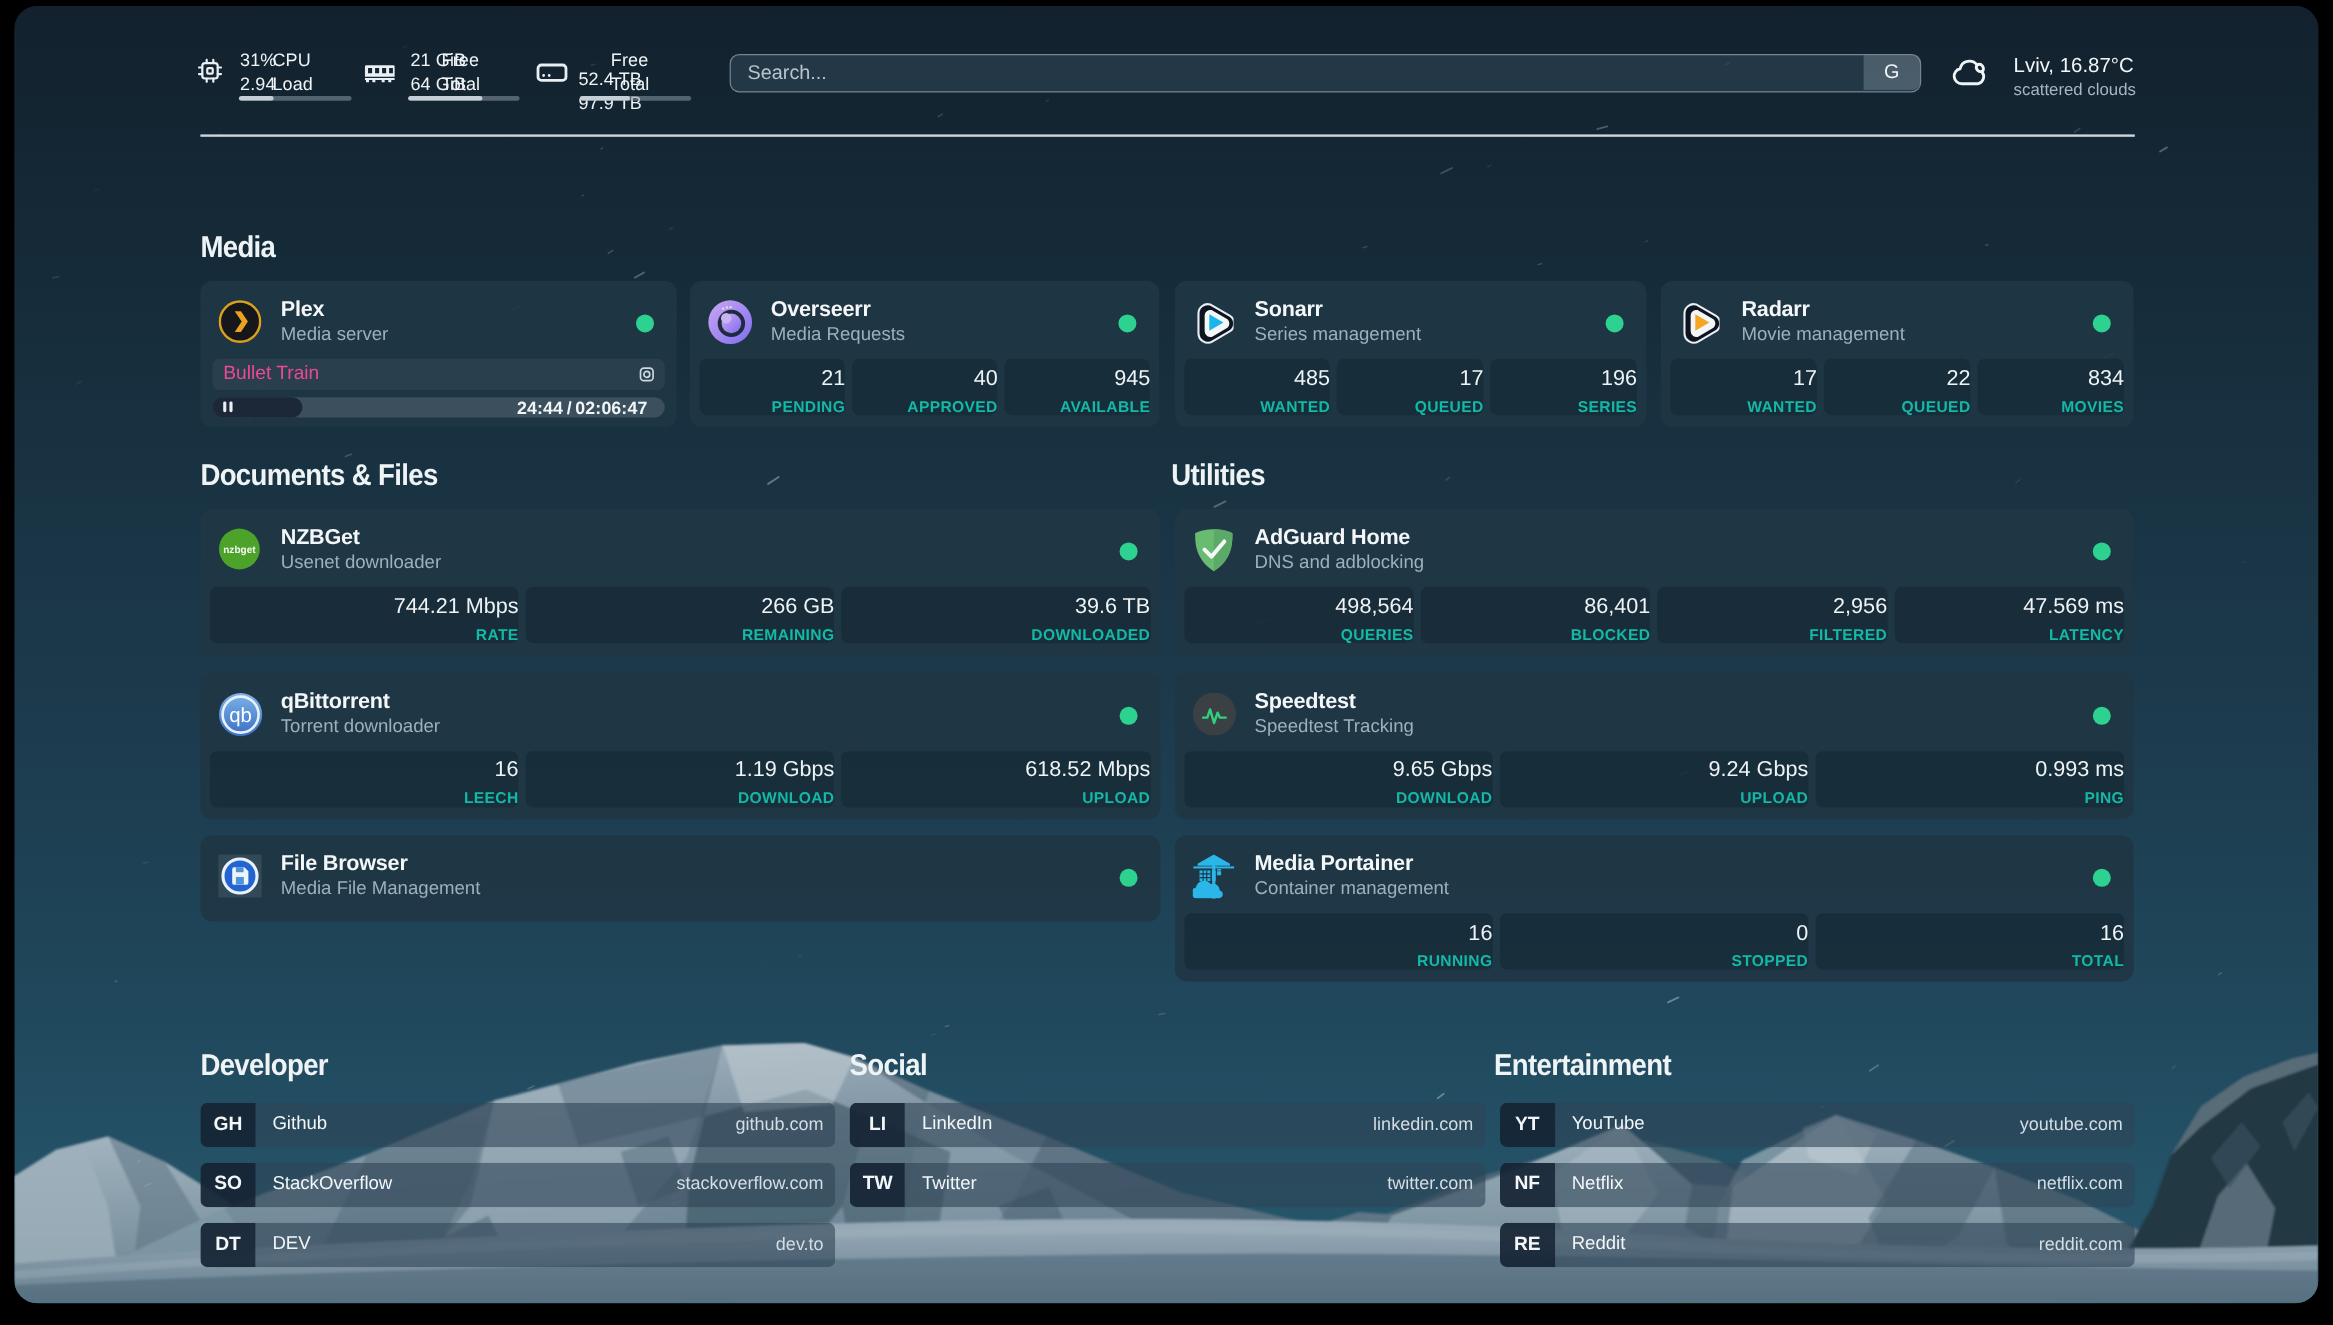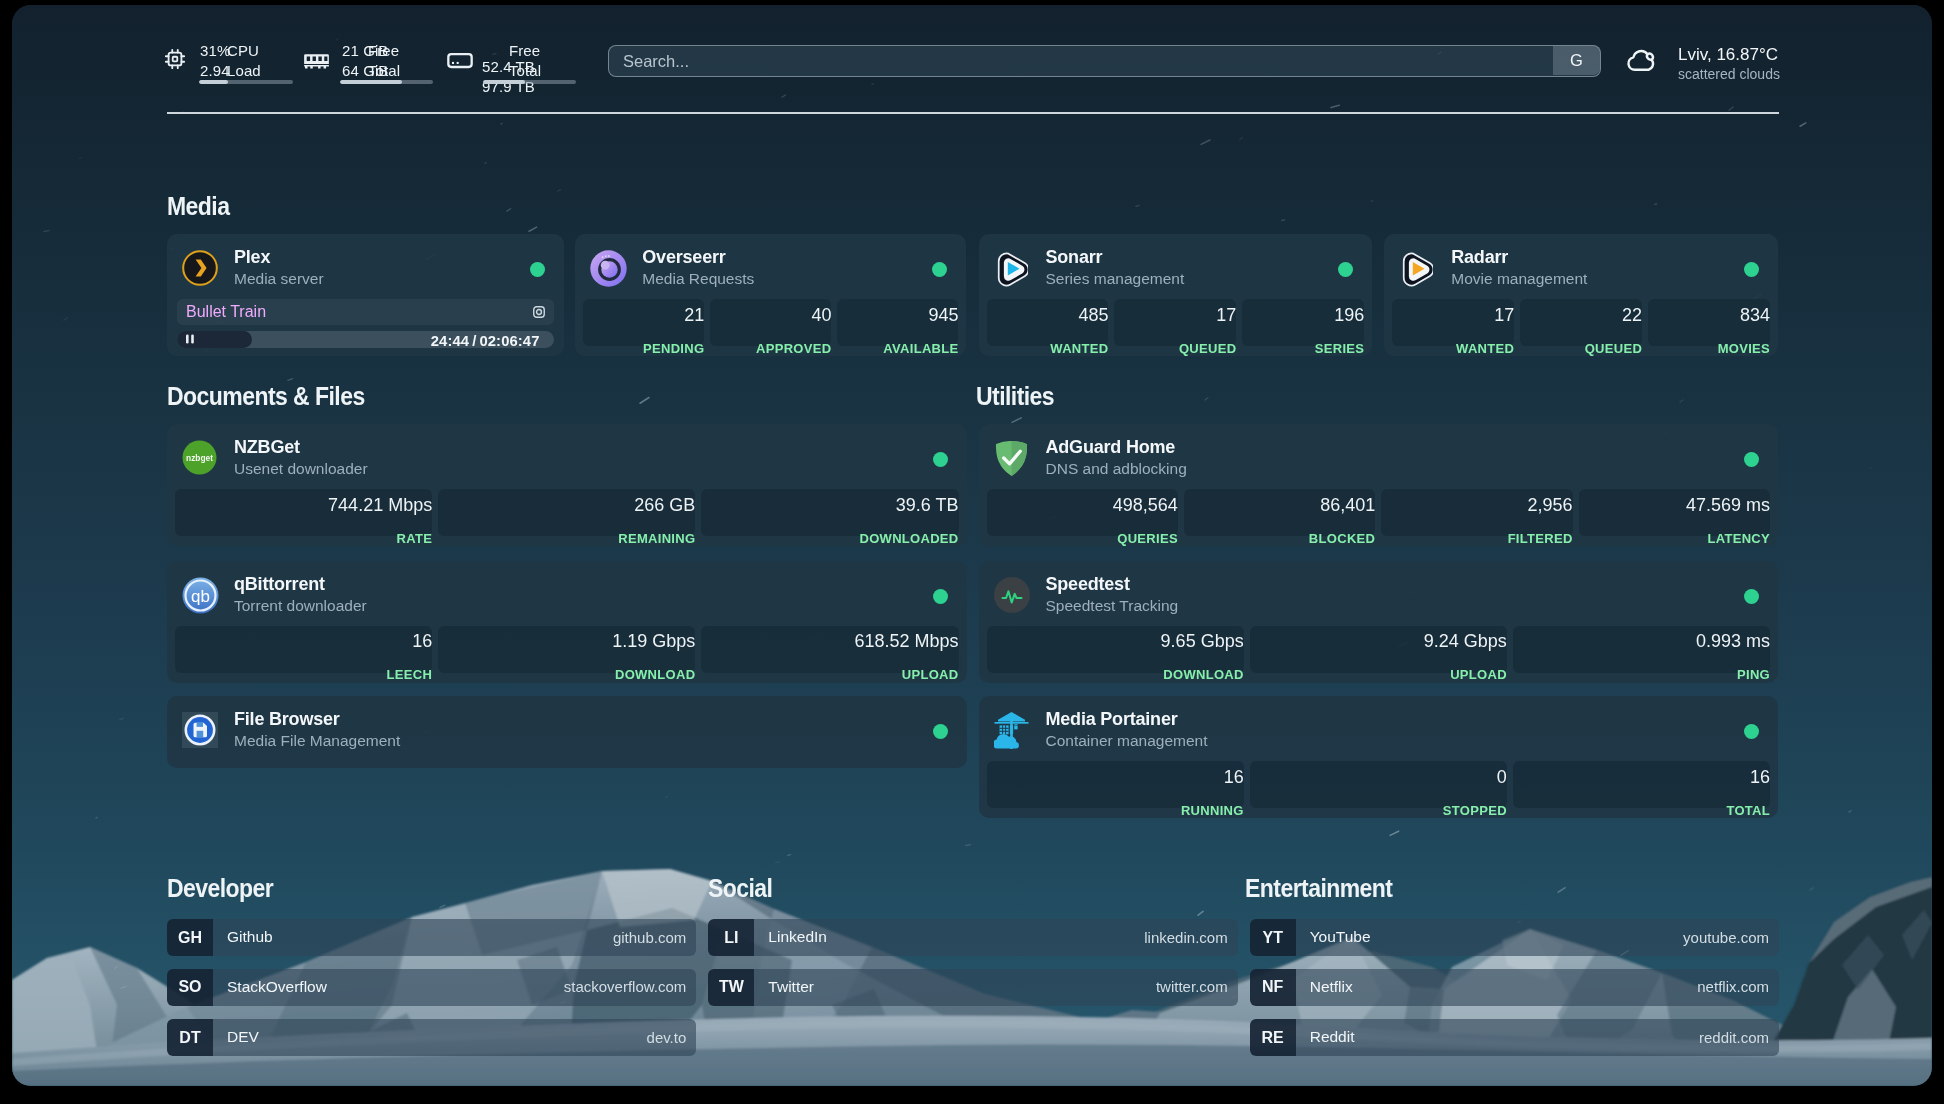--- a/index.html
+++ b/index.html
@@ -19,23 +19,23 @@
 .divider{position:absolute;left:155px;top:107px;width:1612px;height:2px;background:#cdd6dc}
 .h{position:absolute;font-size:25px;font-weight:bold;color:#eef3f6;letter-spacing:-0.6px;transform:scaleX(0.92);transform-origin:0 0}
 .card{position:absolute;background:rgba(32,54,68,0.92);border-radius:10px}
 .aicon{position:absolute;left:15px;top:16px;width:37px;height:37px}
 .ct{position:absolute;left:67px;top:13px;font-size:18px;font-weight:bold;color:#f4f7f9;letter-spacing:-0.2px}
 .cd{position:absolute;left:67px;top:36px;font-size:15.5px;color:#9db0bc}
 .dot{position:absolute;right:19px;top:28px;width:15px;height:15px;border-radius:50%;background:#2dd291}
 .stats{position:absolute;left:8px;right:8px;top:65px;height:47px;display:flex;gap:6px}
 .sb{flex:1;background:rgba(11,25,34,0.30);border-radius:6px;text-align:right;padding-top:5.5px}
 .sn{font-size:18px;line-height:20px;color:#eef3f6}
-.sl{font-size:13px;font-weight:bold;line-height:16px;margin-top:16px;color:#86efac;letter-spacing:0.3px}
+.sl{font-size:13px;font-weight:bold;line-height:16px;margin-top:6px;color:#14b8a6;letter-spacing:0.3px}
 .pstrip{position:absolute;left:10px;right:10px;top:65px;height:26px;border-radius:6px;background:rgba(255,255,255,0.05)}
-.pstrip span{position:absolute;left:9px;top:4px;font-size:16px;color:#f0abfc}
+.pstrip span{position:absolute;left:9px;top:4px;font-size:16px;color:#ec4899}
 .pstrip svg{position:absolute;right:8px;top:5.5px}
 .pbar{position:absolute;left:10px;right:10px;top:97px;height:16.5px;border-radius:9px;background:rgba(255,255,255,0.13)}
 .pfill{position:absolute;left:0;top:0;width:75px;height:16.5px;border-radius:9px;background:#1c2738;display:flex;align-items:center;padding-left:8px}
 .ptime{position:absolute;right:14px;top:1.5px;font-size:14.8px;font-weight:bold;color:#f2f6f8;letter-spacing:0.1px}
 .bm{position:absolute;height:37px;display:flex;border-radius:6px;overflow:hidden}
 .bmi{width:46px;flex:none;background:rgba(22,36,52,0.92);color:#f2f6f8;font-size:16px;font-weight:bold;display:flex;align-items:center;justify-content:center}
 .bmb{flex:1;position:relative;background:rgba(47,69,86,0.60)}
 .bmn{position:absolute;left:14px;top:9px;font-size:15.5px;color:#f2f6f8}
 .bmu{position:absolute;right:10px;top:9.5px;font-size:15px;color:#d3dde3}
 </style></head>

